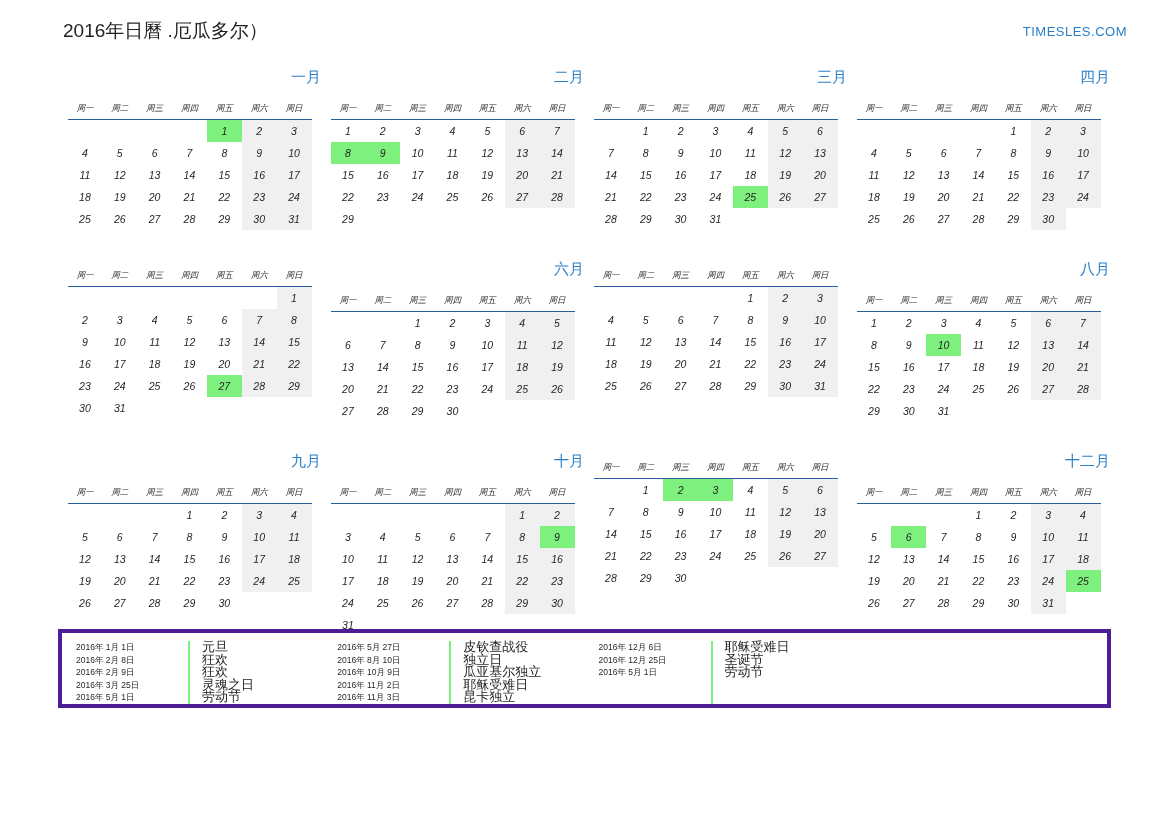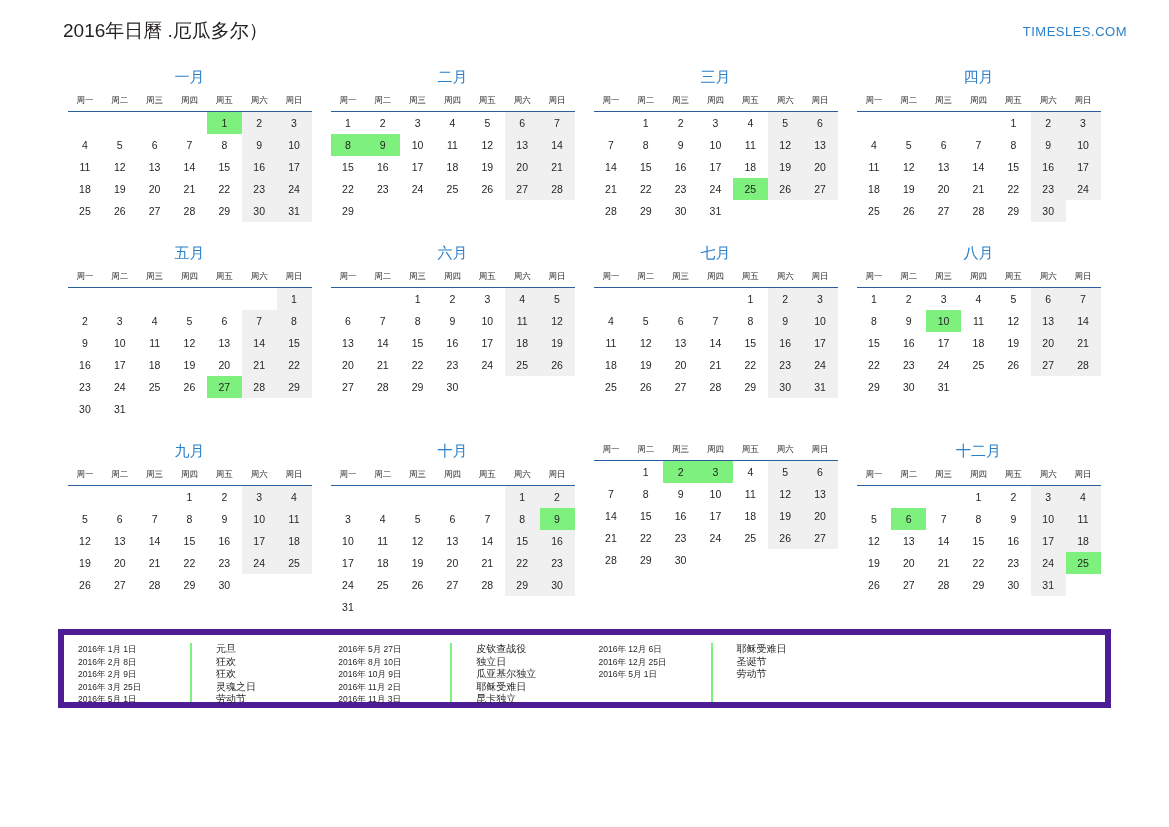--- a/index.html
+++ b/index.html
@@ -27,30 +27,31 @@
   .grid{
     position:absolute;left:58px;top:68px;
     width:1055px;
     display:flex;flex-wrap:wrap;
   }
   .month{
     width:263px;
     margin-bottom:22px;
   }
   .month-name{
-    text-align:center;
+    text-align:right;
     color:#2a7fc9;
     font-size:15px;
     padding-bottom:6px;
   }
   table.cal{
     border-collapse:collapse;
     width:244px;
-    margin:0 auto;
+    margin:8px auto;
     table-layout:fixed;
+    font-style:italic;
   }
   table.cal th{
     font-size:8.5px;
     font-weight:normal;
     color:#231f20;
     padding:2px 0 4px 0;
     text-align:center;
     border-bottom:1px solid #2a5f9e;
   }
   table.cal td{
@@ -61,21 +62,21 @@
     color:#231f20;
     padding:0;
   }
   td.we{background:#f0f0f0;}
   td.hl{background:#7ef07e;}
   td.empty{background:transparent;}
 
   .legend{
     position:absolute;left:58px;top:629px;
     width:1053px;height:79px;
-    border:6px solid #4c1d95;
+    border:4px solid #4c1d95;
     box-sizing:border-box;
   }
   .legend-inner{
     display:flex;
     height:100%;
     padding:8px 0 0 0;
     box-sizing:border-box;
   }
   .legend-col{
     width:25%;
@@ -84,25 +85,25 @@
     padding-left:14px;
   }
   .legend-dates{
     font-size:8.5px;
     line-height:12.6px;
     white-space:nowrap;
     color:#231f20;
     width:112px;
   }
   .legend-names{
-    font-size:10px;
+    font-size:13px;
     line-height:12.6px;
     white-space:nowrap;
     color:#231f20;
-    padding-left:24px;
+    padding-left:12px;
     border-left:2px solid #7ef07e;
   }
 </style>
 </head>
 <body>
 
 <div class="page">
 
   <div class="title">2016年日曆 .厄瓜多尔）</div>
   <div class="brand">TIMESLES.COM</div>
@@ -354,21 +355,20 @@
               <td class="">27</td>
               <td class="">28</td>
               <td class="">29</td>
               <td class="we">30</td>
               <td class="empty">&nbsp;</td>
             </tr>
           </tbody>
         </table>
       </div>
       <div class="month">
-        <div class="month-name">五月</div>
         <table class="cal">
           <thead>
             <tr>
               <th>周一</th>
               <th>周二</th>
               <th>周三</th>
               <th>周四</th>
               <th>周五</th>
               <th>周六</th>
               <th>周日</th>
@@ -489,21 +489,20 @@
               <td class="">29</td>
               <td class="">30</td>
               <td class="empty">&nbsp;</td>
               <td class="empty">&nbsp;</td>
               <td class="empty">&nbsp;</td>
             </tr>
           </tbody>
         </table>
       </div>
       <div class="month">
-        <div class="month-name">七月</div>
         <table class="cal">
           <thead>
             <tr>
               <th>周一</th>
               <th>周二</th>
               <th>周三</th>
               <th>周四</th>
               <th>周五</th>
               <th>周六</th>
               <th>周日</th>

